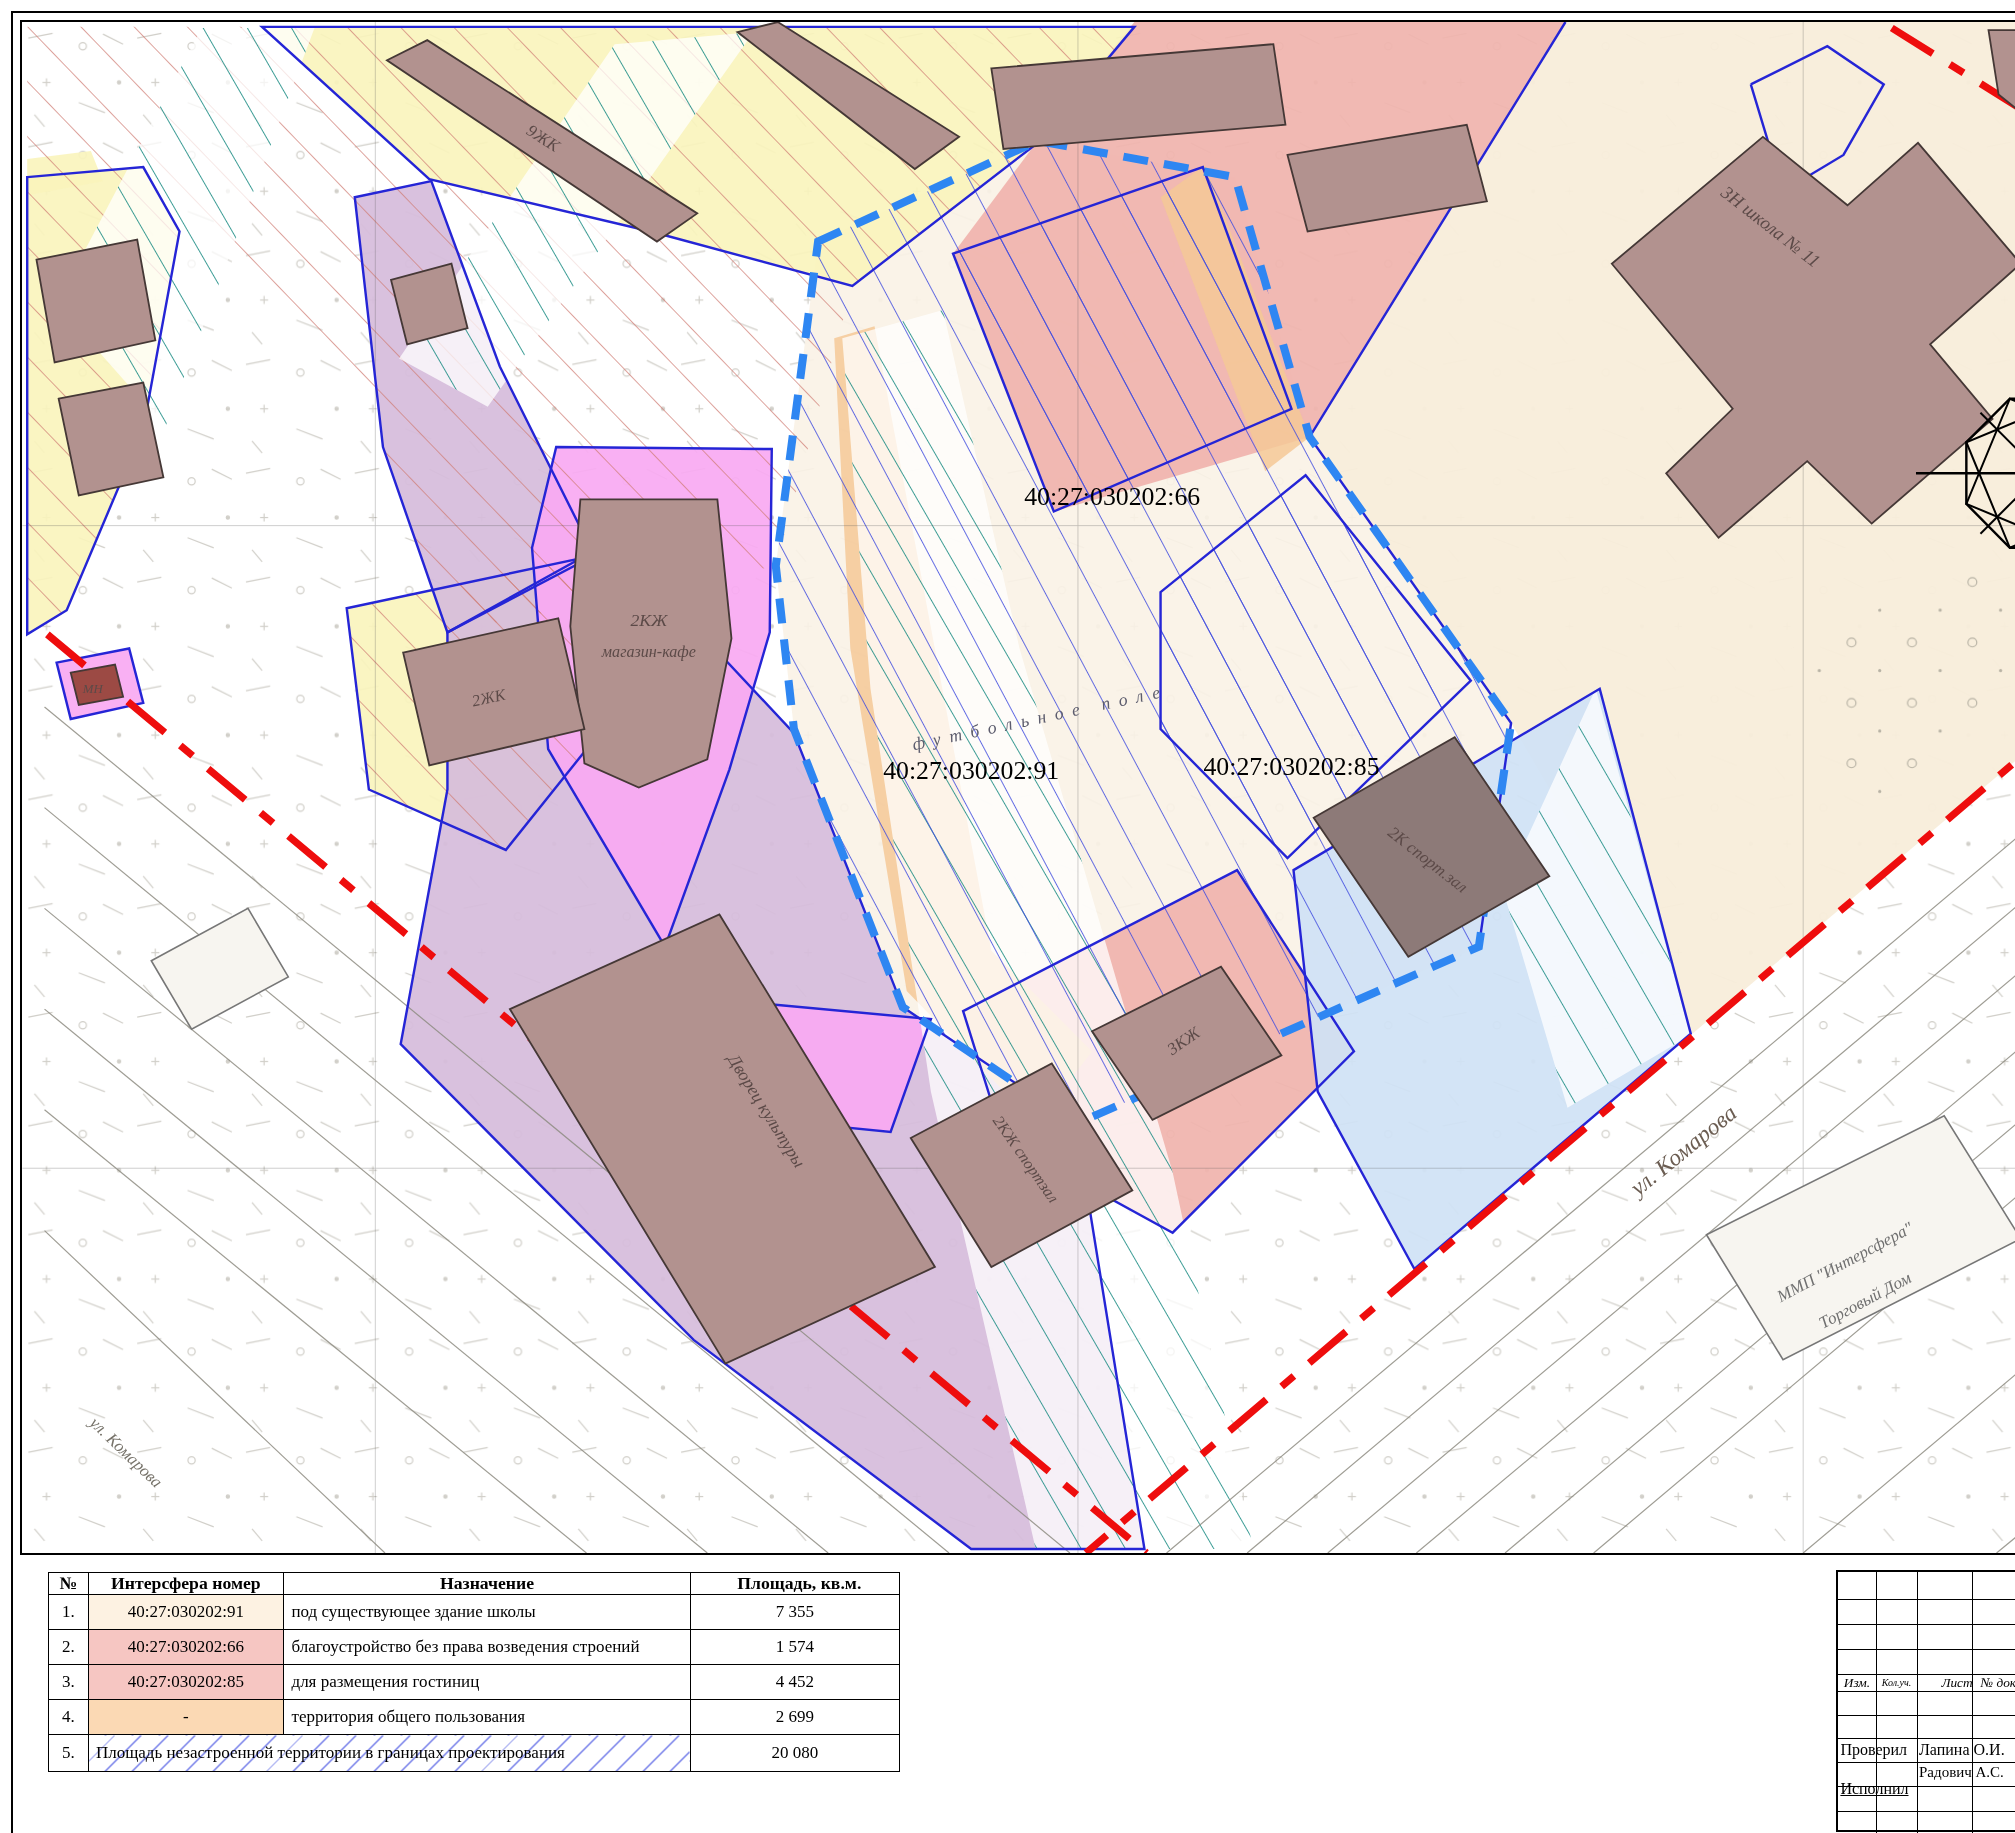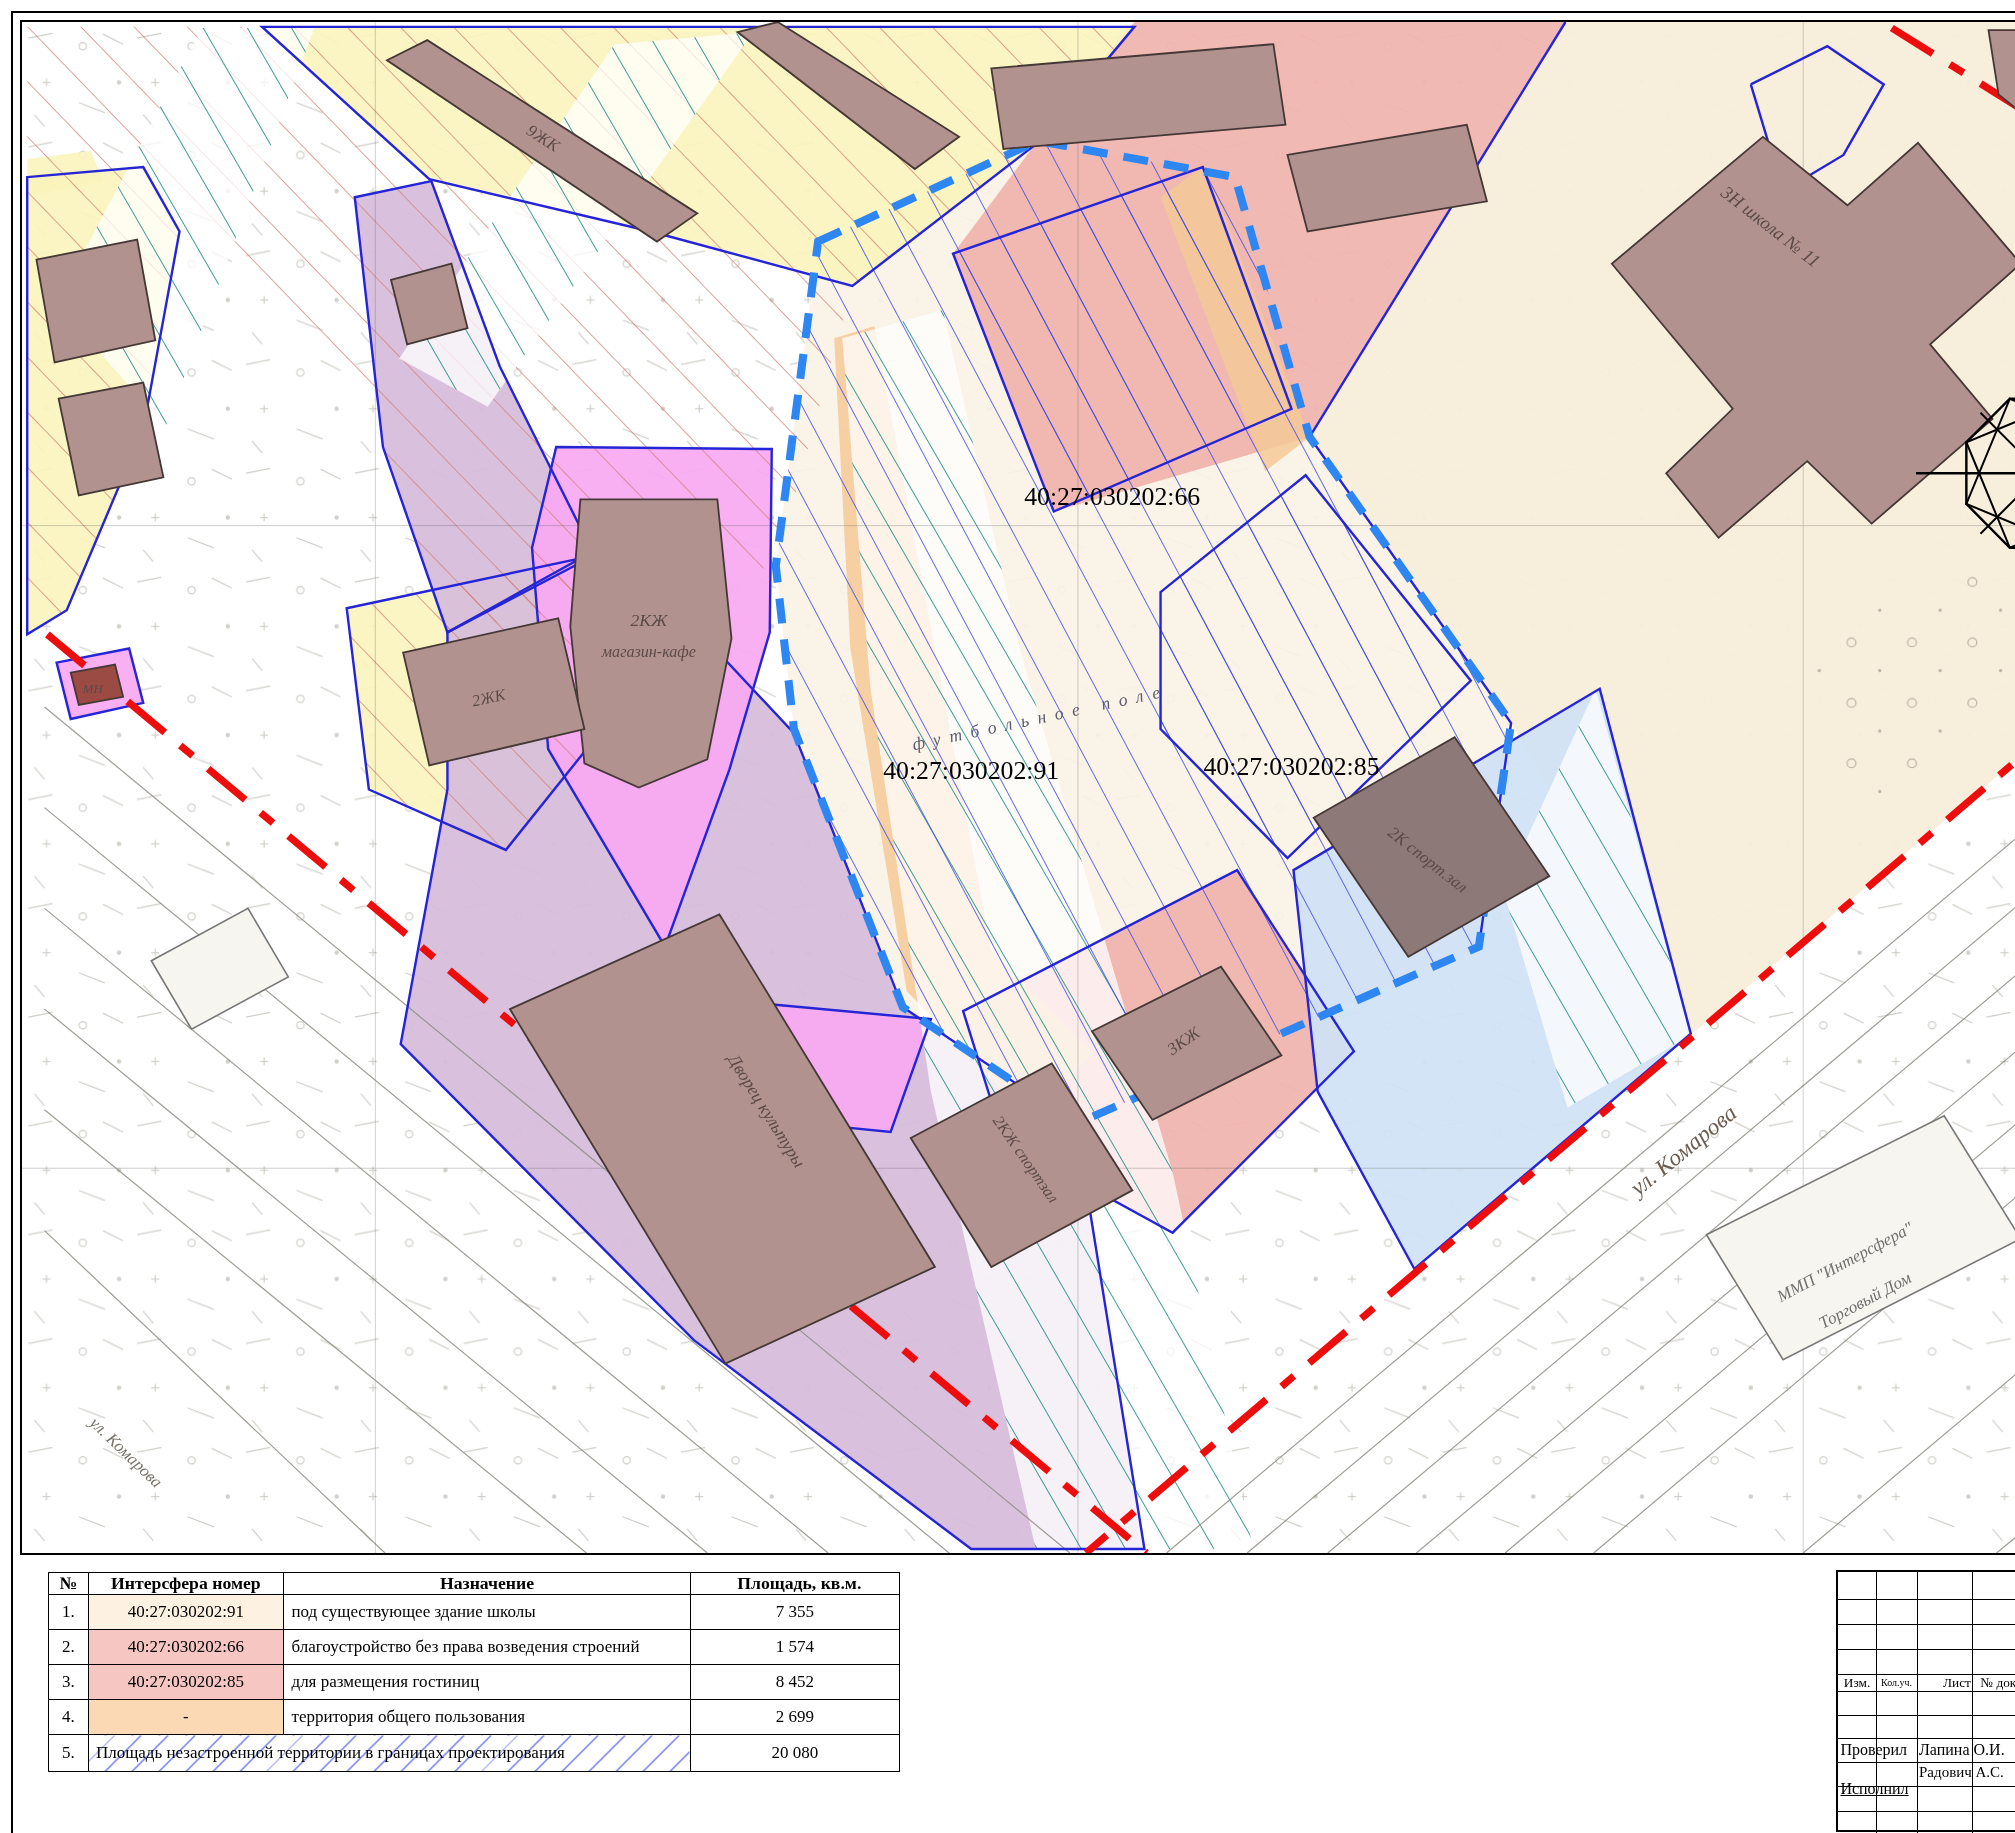--- a/index.html
+++ b/index.html
@@ -11,21 +11,21 @@
   .ptable{position:absolute;left:48px;top:1572px;border-collapse:collapse;table-layout:fixed;}
   .ptable td,.ptable th{border:1.2px solid #000;font-size:17px;padding:0 7.3px;overflow:hidden;}
   .ptable th{font-size:17.7px;}
   .ptable .c{text-align:center;}
   .h-blue-cell{background:repeating-linear-gradient(135deg,transparent 0 17.7px,rgba(63,76,224,.75) 17.7px 19px);}
   
   .tblock{position:absolute;left:1836px;top:1570px;width:869px;height:262px;border:2px solid #000;box-sizing:border-box;}
   .vl{position:absolute;width:1.2px;background:#000;}
   .hl{position:absolute;height:1.2px;background:#000;}
   .tb-txt{position:absolute;font-size:16px;white-space:nowrap;}
-  .ctr{display:flex;align-items:center;justify-content:center;text-align:center;}
+  .ctr{display:flex;align-items:center;justify-content:center;text-align:center;font-style:italic;}
 </style>
 </head>
 <body>
 
 <div class="sheet">
   <div class="frame"></div>
 
   <div class="mapwrap">
   <svg width="2122" height="1531" viewBox="0 0 5265 3800">
     <defs>
@@ -276,21 +276,21 @@
     <tr style="height:35px;">
       <td class="c">2.</td>
       <td class="c" style="background-color: rgb(246, 198, 194);">40:27:030202:66</td>
       <td>благоустройство без права возведения строений</td>
       <td class="c">1 574</td>
     </tr>
     <tr style="height:35px;">
       <td class="c">3.</td>
       <td class="c" style="background-color: rgb(246, 198, 194);">40:27:030202:85</td>
       <td>для размещения гостиниц</td>
-      <td class="c">8 452</td>
+      <td class="c">4 452</td>
     </tr>
     <tr style="height:35px;">
       <td class="c">4.</td>
       <td class="c" style="background-color: rgb(251, 217, 180);">-</td>
       <td>территория общего пользования</td>
       <td class="c">2 699</td>
     </tr>
     <tr style="height:37px;">
       <td class="c">5.</td>
       <td colspan="2" class="h-blue-cell">Площадь незастроенной территории в границах проектирования</td>

